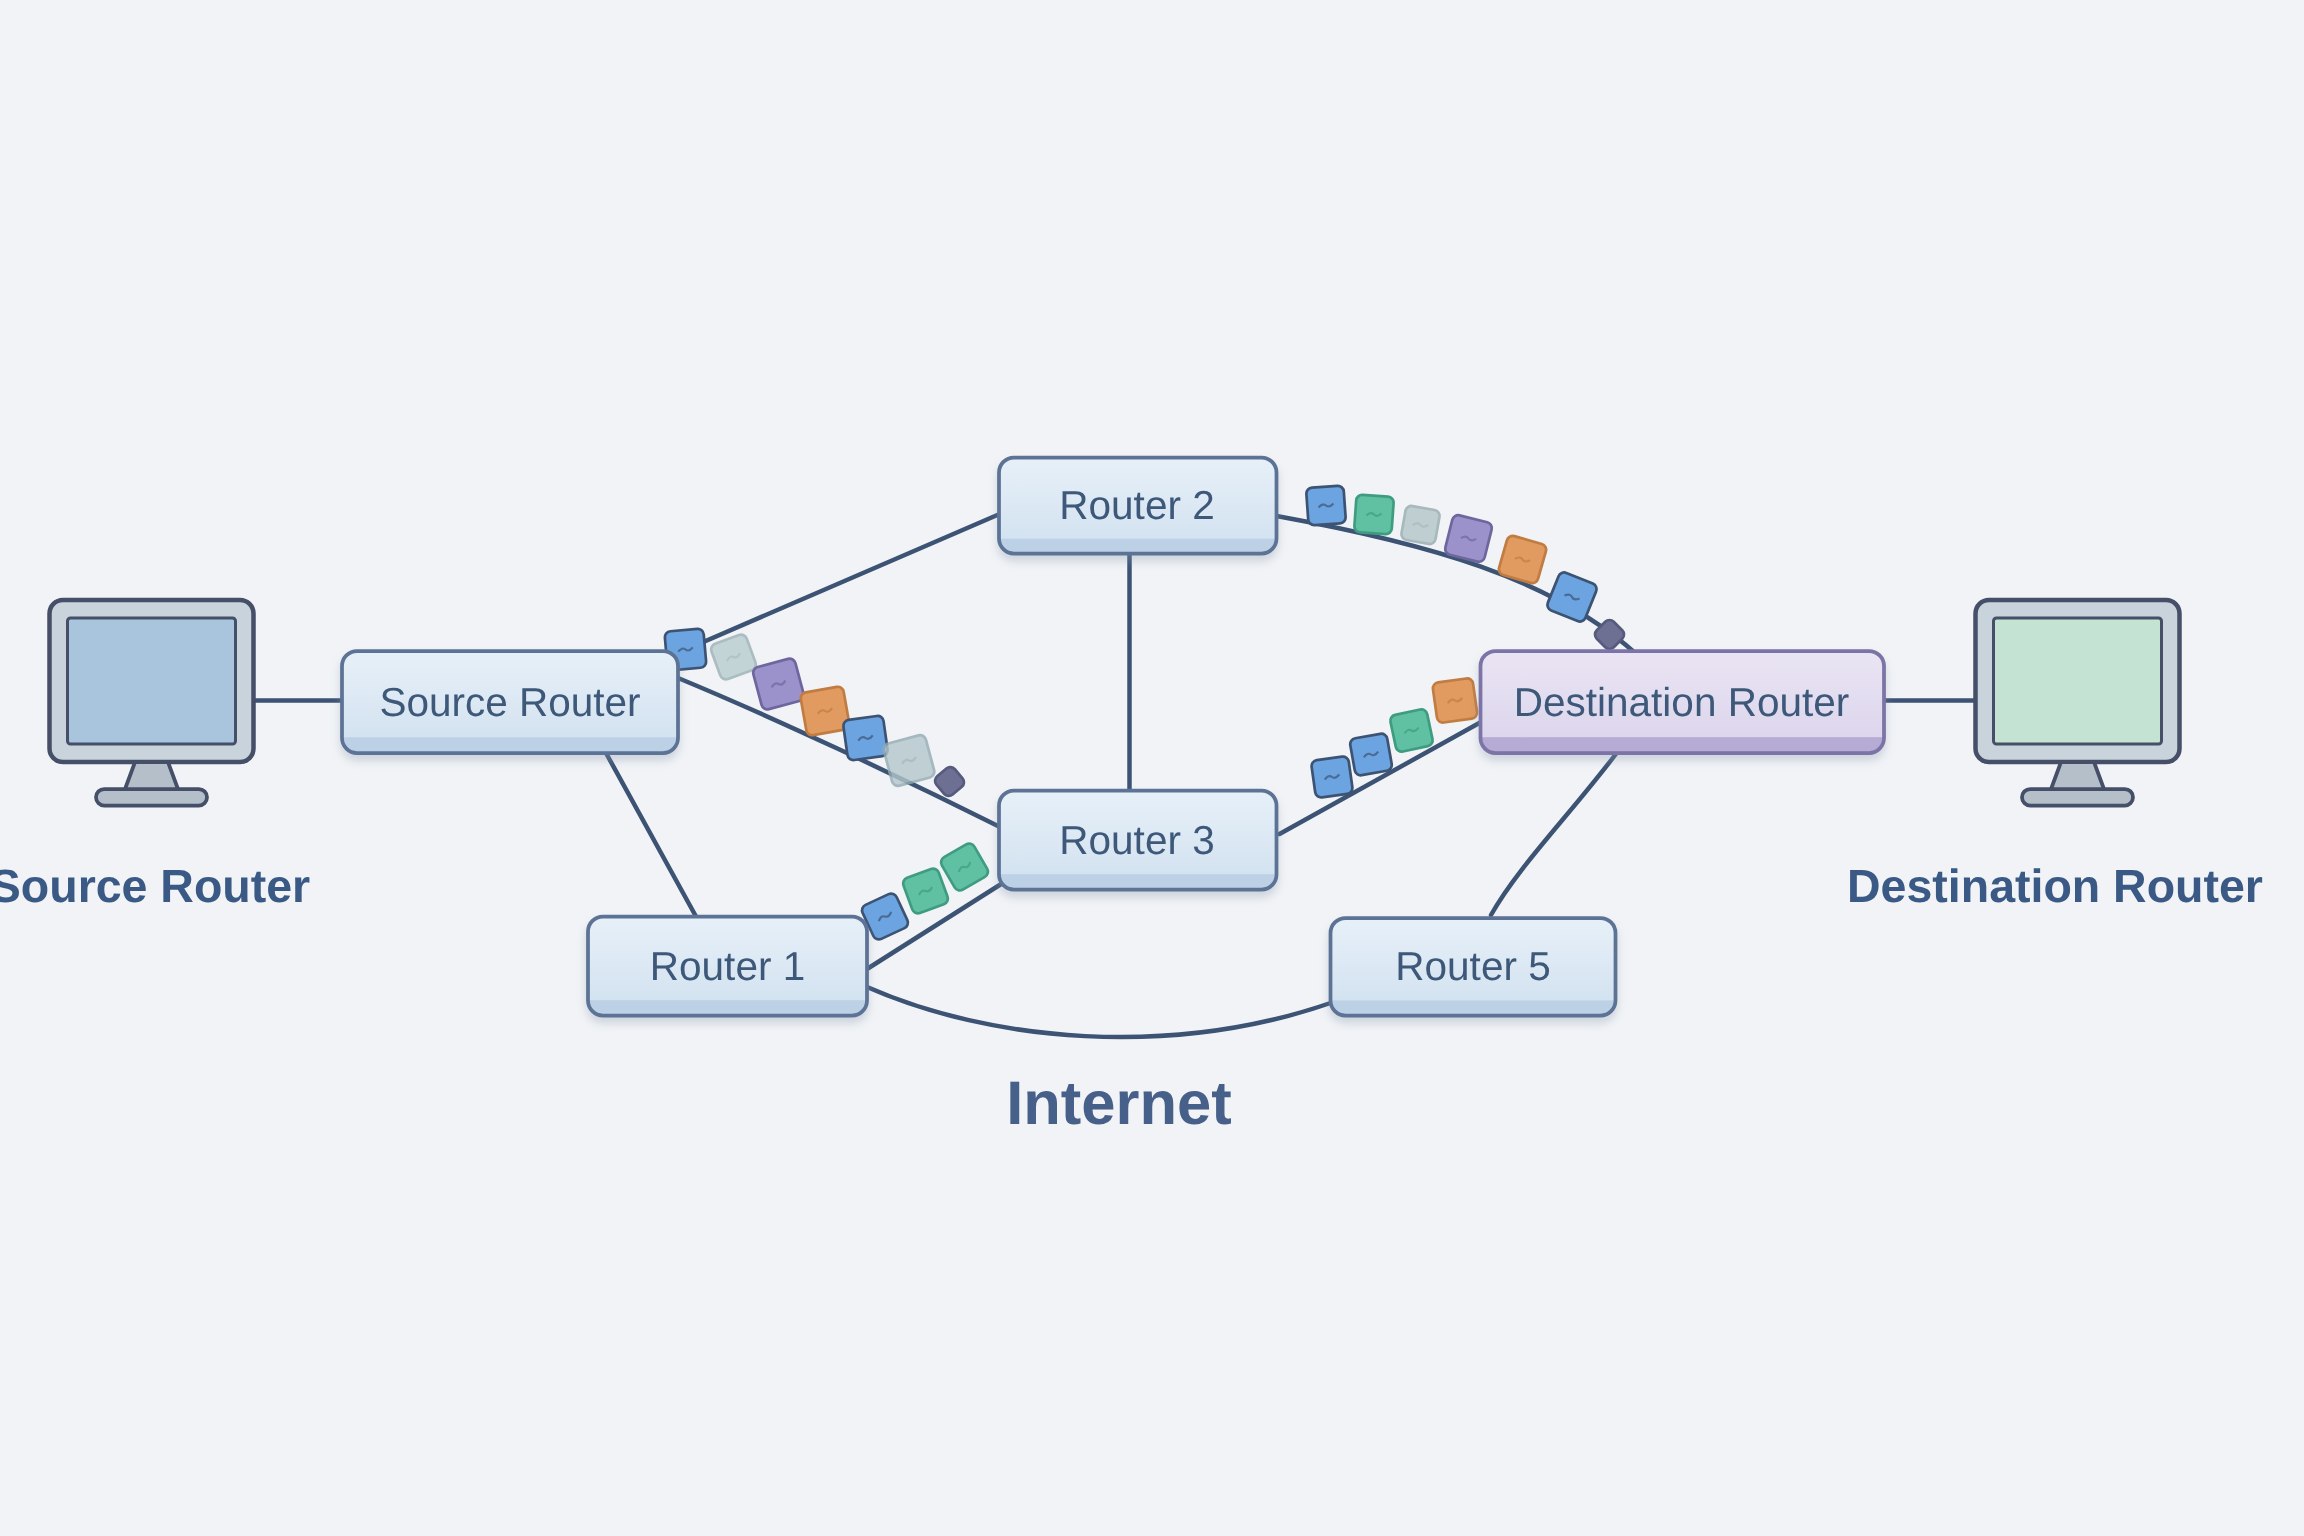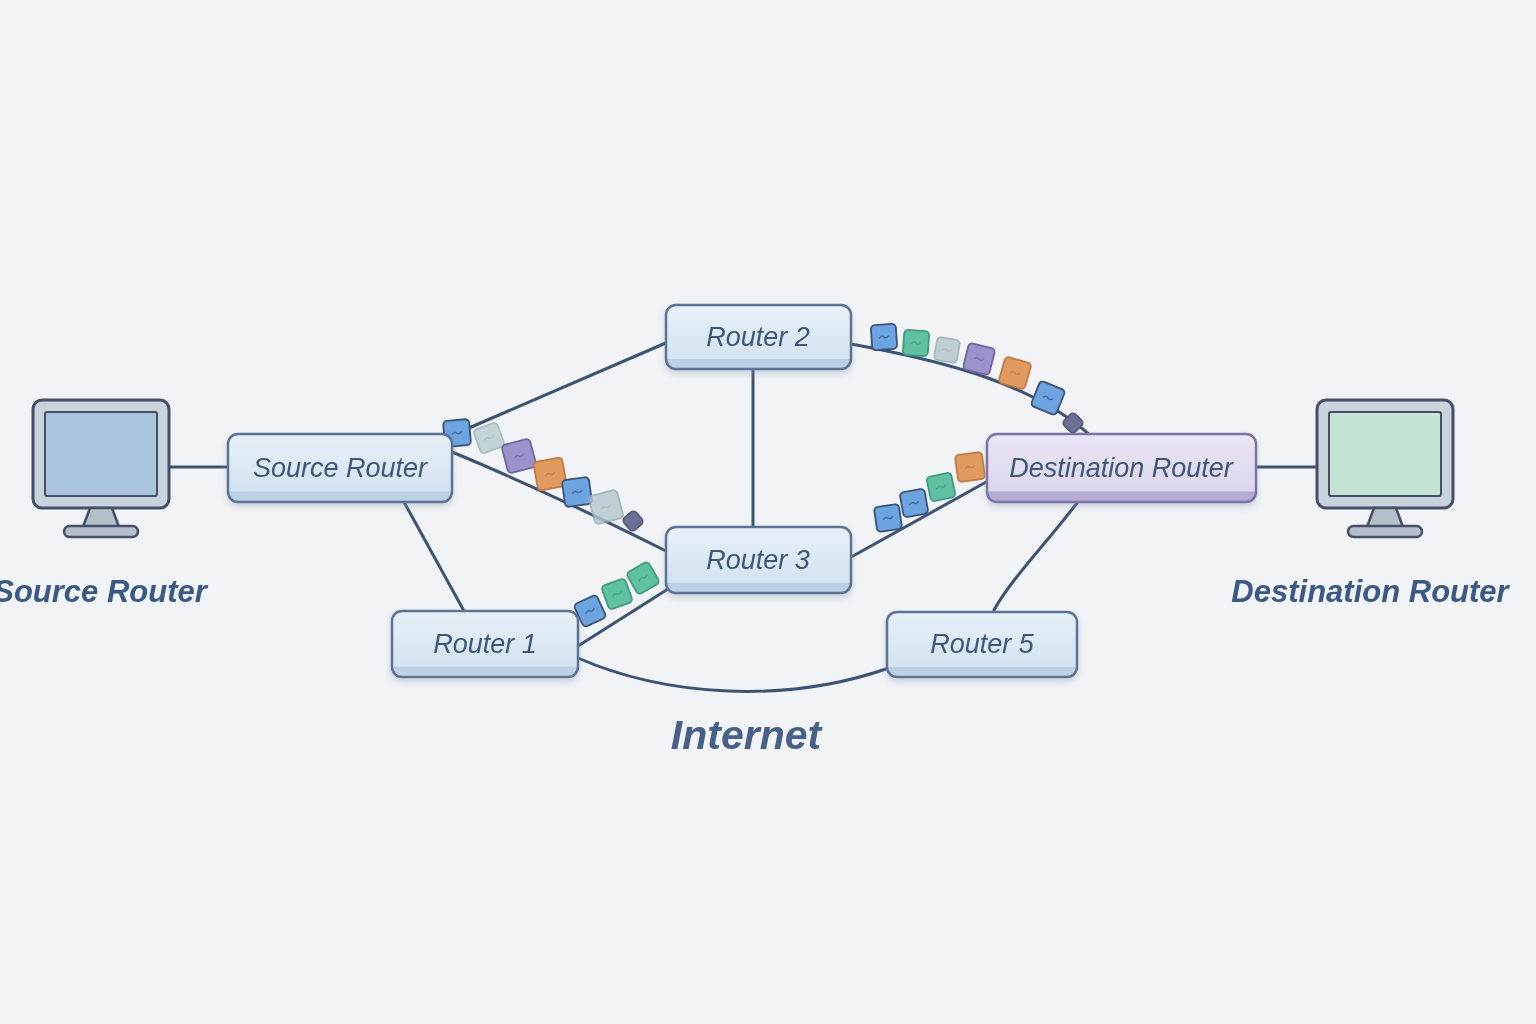--- a/index.html
+++ b/index.html
@@ -2,21 +2,21 @@
 <html><head>
 <meta charset="utf-8">
 <style>
   :root{
     --bg:#f1f3f6;
     --line:#3c5374;
     --node-text:#3d5878;
     --label-text:#3a5a85;
   }
   html,body{margin:0;padding:0;background:var(--bg);width:1536px;height:1024px;overflow:hidden;}
-  .stage{position:relative;width:1264px;height:1024px;font-family:"Liberation Sans",sans-serif;font-style:italic;}
+  .stage{position:relative;width:1264px;height:1024px;font-family:"Liberation Sans",sans-serif;}
   svg{display:block;}
   text{font-family:"Liberation Sans",sans-serif;}
   .node-label{font-size:27px;fill:var(--node-text);}
   .caption{font-size:31px;font-weight:bold;fill:var(--label-text);}
   .internet-label{font-size:41px;font-weight:bold;fill:#47608a;}
   .link{fill:none;stroke:var(--line);stroke-width:3;stroke-linecap:round;}
 </style>
 </head>
 <body>
 

